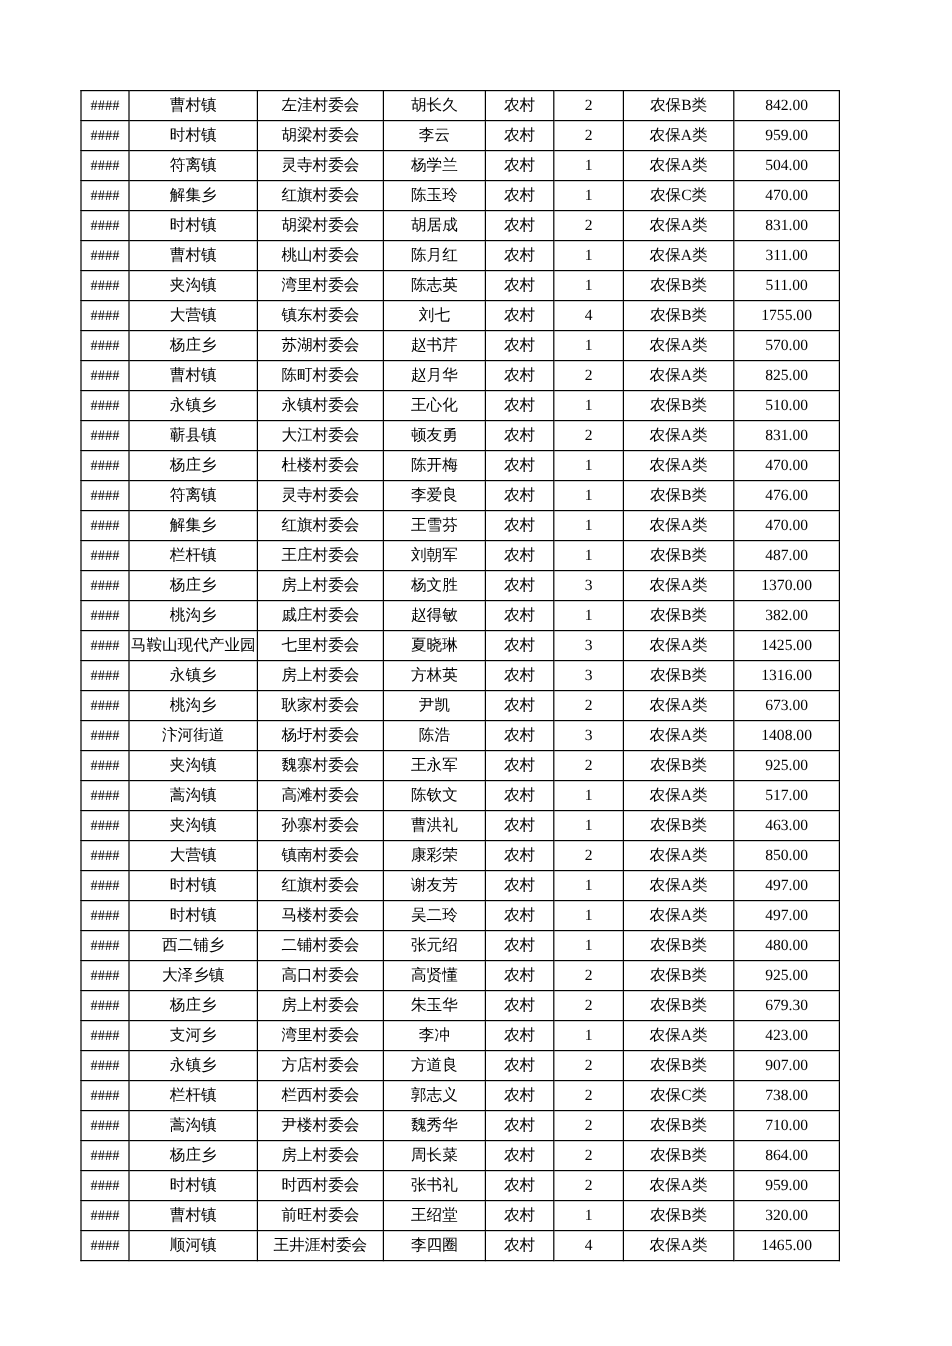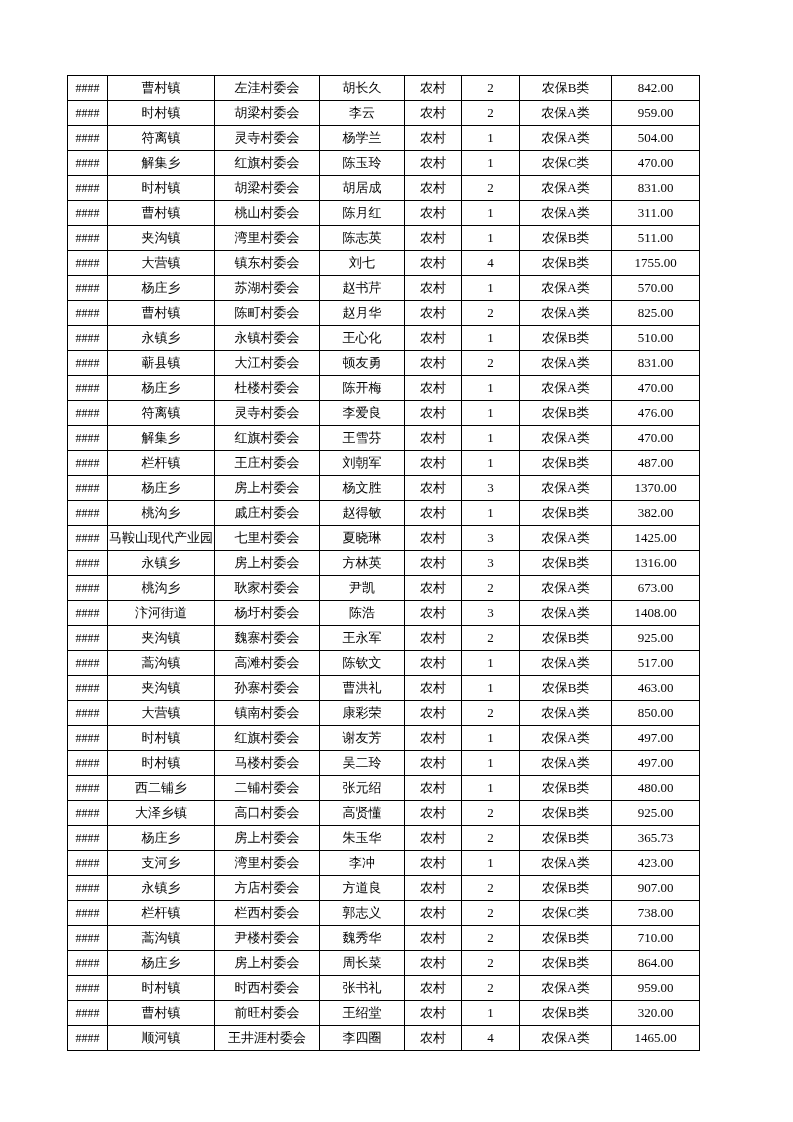--- a/index.html
+++ b/index.html
@@ -359,21 +359,21 @@
     <td class="c-amount">925.00</td>
   </tr>
       <tr>
     <td class="c-mark">####</td>
     <td class="c-town">杨庄乡</td>
     <td class="c-village">房上村委会</td>
     <td class="c-person">朱玉华</td>
     <td class="c-type">农村</td>
     <td class="c-count">2</td>
     <td class="c-category">农保B类</td>
-    <td class="c-amount">365.73</td>
+    <td class="c-amount">679.30</td>
   </tr>
       <tr>
     <td class="c-mark">####</td>
     <td class="c-town">支河乡</td>
     <td class="c-village">湾里村委会</td>
     <td class="c-person">李冲</td>
     <td class="c-type">农村</td>
     <td class="c-count">1</td>
     <td class="c-category">农保A类</td>
     <td class="c-amount">423.00</td>

